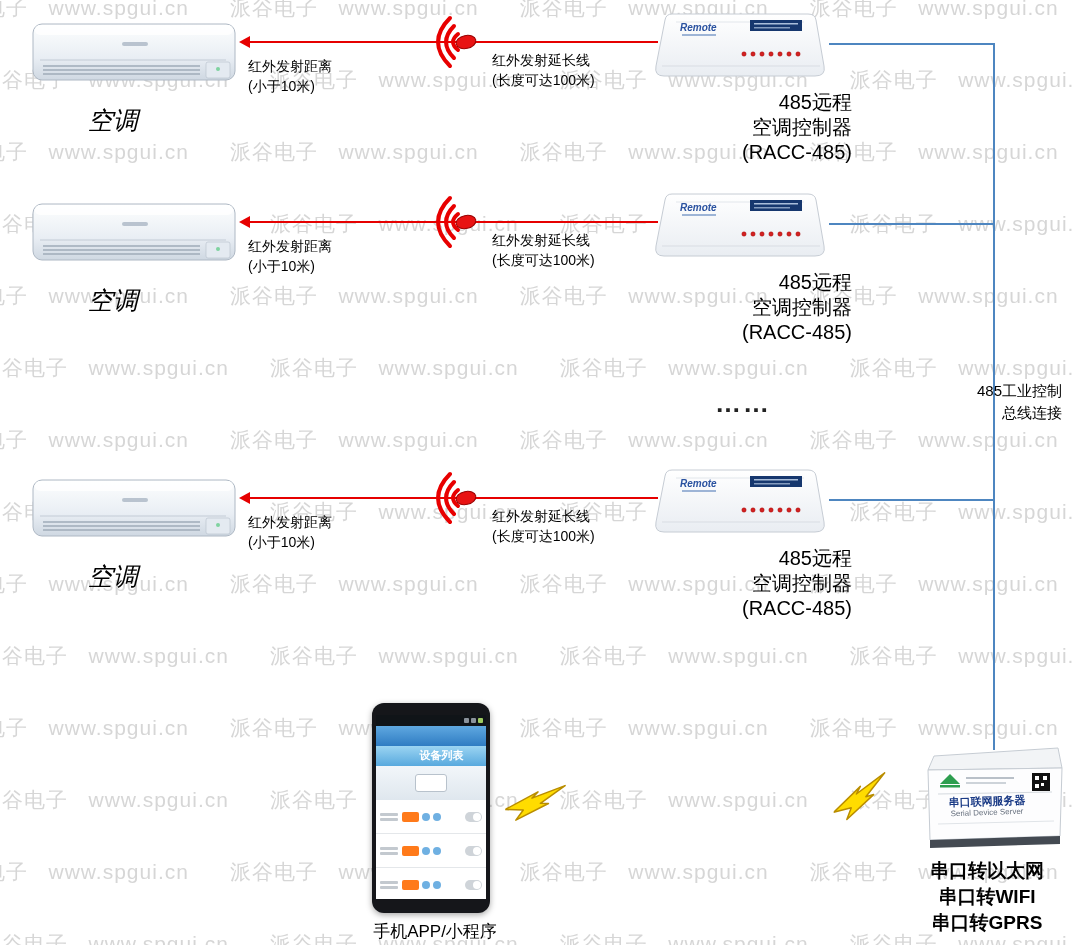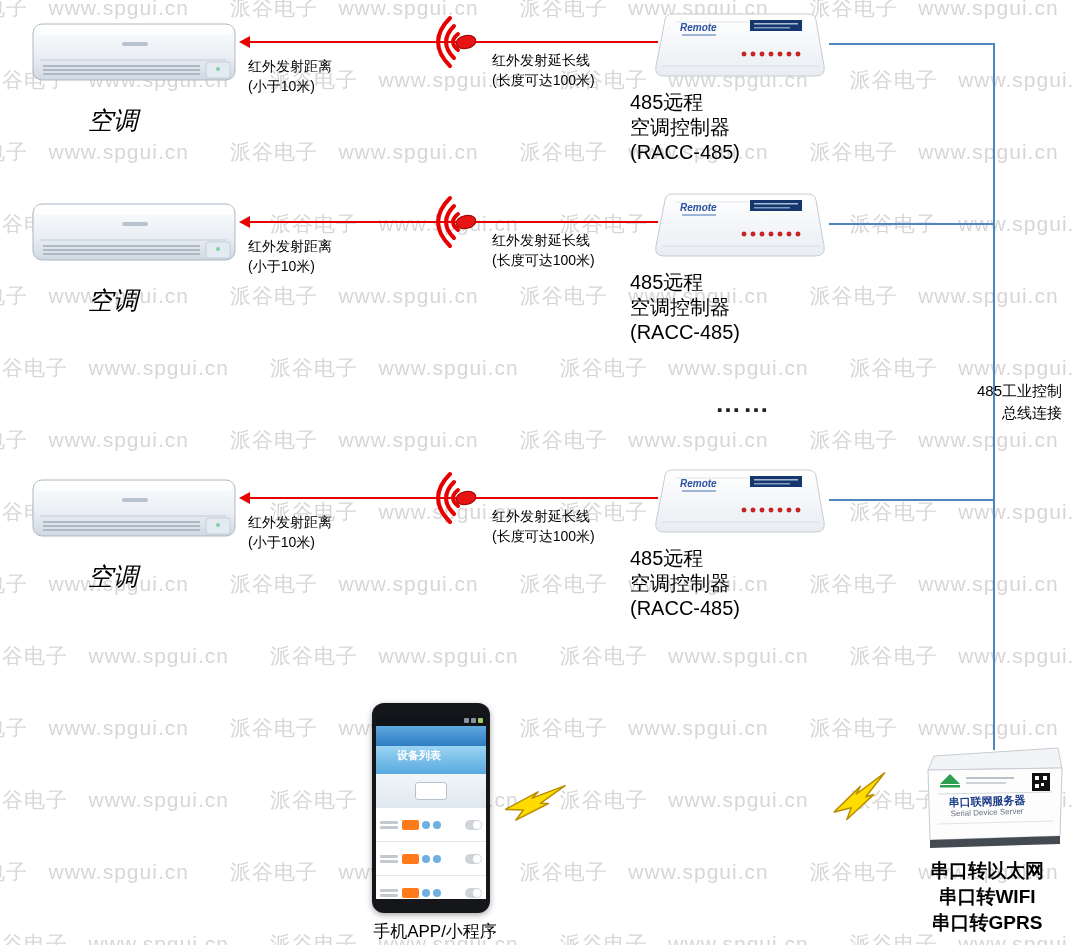--- a/index.html
+++ b/index.html
@@ -14,39 +14,39 @@
   .ac-label{position:absolute;left:88px;top:98px;width:120px;font-size:25px;font-style:italic;}
   .red-line{position:absolute;left:248px;top:35px;width:410px;height:0;border-top:2px solid #e60000;}
   .red-arrow{position:absolute;left:239px;top:30px;width:0;height:0;
              border-top:6px solid transparent;border-bottom:6px solid transparent;
              border-right:11px solid #e60000;}
   .ir-waves{position:absolute;left:378px;top:6px;width:100px;height:60px;}
   .ir-note{position:absolute;font-size:14px;text-align:left;line-height:20px;}
   .ir-distance{left:248px;top:50px;width:130px;}
   .ir-ext{left:492px;top:44px;width:152px;}
   .controller{position:absolute;left:652px;top:0;width:178px;height:78px;}
-  .controller-caption{position:absolute;left:630px;top:84px;width:222px;text-align:left;
+  .controller-caption{position:absolute;left:630px;top:84px;width:222px;text-align:right;
                       font-size:20px;line-height:25px;}
   .blue-line{position:absolute;left:829px;top:37px;width:165px;height:0;border-top:2px solid #4e86c0;}
   
   .bus-v{position:absolute;left:993px;top:43px;width:2px;height:707px;background:#4e86c0;z-index:1;}
   .bus-label{position:absolute;left:928px;top:380px;width:134px;text-align:right;
              font-size:15px;line-height:22px;z-index:2;}
   .ellipsis{position:absolute;left:688px;top:388px;width:110px;text-align:center;
             font-size:26px;font-weight:bold;letter-spacing:2px;color:#222;z-index:1;}
   
   .phone{position:absolute;left:372px;top:703px;width:118px;height:210px;background:#15161a;
          border-radius:12px;box-shadow:0 2px 6px rgba(0,0,0,.35);z-index:1;}
   .phone-screen{position:absolute;left:4px;right:4px;top:12px;bottom:14px;background:#fff;overflow:hidden;}
   .p-status{height:11px;background:#101418;display:flex;justify-content:flex-end;align-items:center;
             gap:2px;padding:0 3px;}
   .p-status i{width:5px;height:5px;border-radius:1px;display:block;}
   .p-header{height:20px;background:linear-gradient(#5fa8e0,#2f7cc2);}
-  .p-subheader{height:28px;background:linear-gradient(#9bd4f2,#58a9de);color:#fff;font-size:11px;
-               font-weight:bold;line-height:18px;padding-left:21px;}
+  .p-subheader{height:20px;background:linear-gradient(#9bd4f2,#58a9de);color:#fff;font-size:11px;
+               font-weight:bold;line-height:18px;padding-left:21px;text-align:center;}
   .p-banner{height:34px;background:linear-gradient(#f2f6fa,#dfe7ee);display:flex;
             align-items:center;justify-content:center;}
   .mini-device{width:30px;height:16px;background:#fff;border:1px solid #b8c2cc;border-radius:3px;}
   .p-row{height:33px;border-bottom:1px solid #e4e7ea;display:flex;align-items:center;gap:3px;padding:0 4px;}
   .p-row .txt{display:flex;flex-direction:column;gap:2px;margin-right:1px;}
   .p-row .txt i{width:18px;height:3px;background:#c3c9cf;border-radius:1px;display:block;}
   .p-badge{width:17px;height:10px;background:#ff7a1a;border-radius:2px;}
   .p-dot{width:8px;height:8px;border-radius:50%;background:#6fb0e2;}
   .p-toggle{width:17px;height:10px;background:#cfd4d9;border-radius:5px;margin-left:auto;position:relative;}
   .p-toggle::after{content:"";position:absolute;right:1px;top:1px;width:8px;height:8px;background:#fff;border-radius:50%;}

